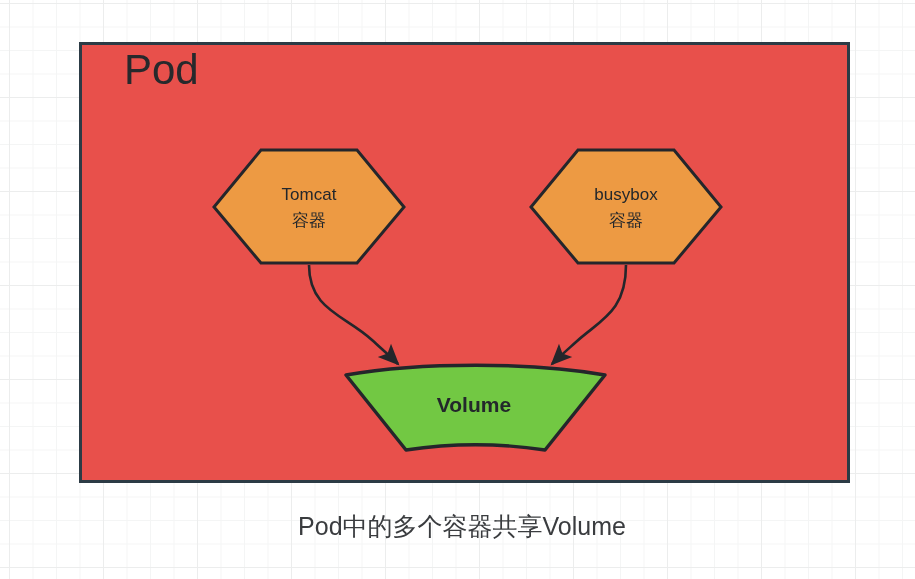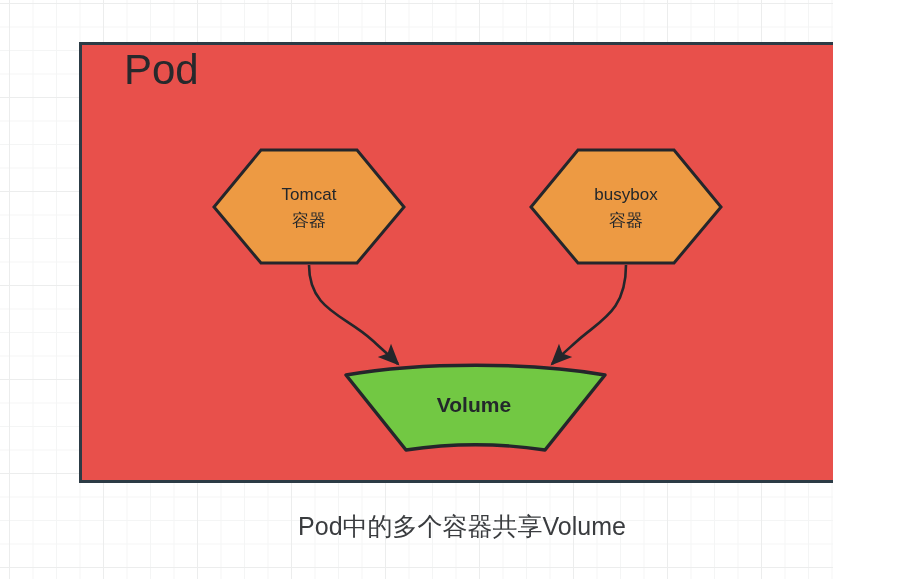--- a/index.html
+++ b/index.html
@@ -2,21 +2,21 @@
 <html><head>
 <meta charset="utf-8">
 <style>
   html, body {
     margin: 0;
     padding: 0;
     background: #ffffff;
   }
   #canvas {
     position: relative;
-    width: 833px;
+    width: 915px;
     height: 579px;
     overflow: hidden;
     background-color: #ffffff;
     background-image:
       linear-gradient(to right, #eceded 1px, transparent 1px),
       linear-gradient(to bottom, #eceded 1px, transparent 1px),
       linear-gradient(to right, #f4f5f5 1px, transparent 1px),
       linear-gradient(to bottom, #f4f5f5 1px, transparent 1px);
     background-size:
       94px 94px,

